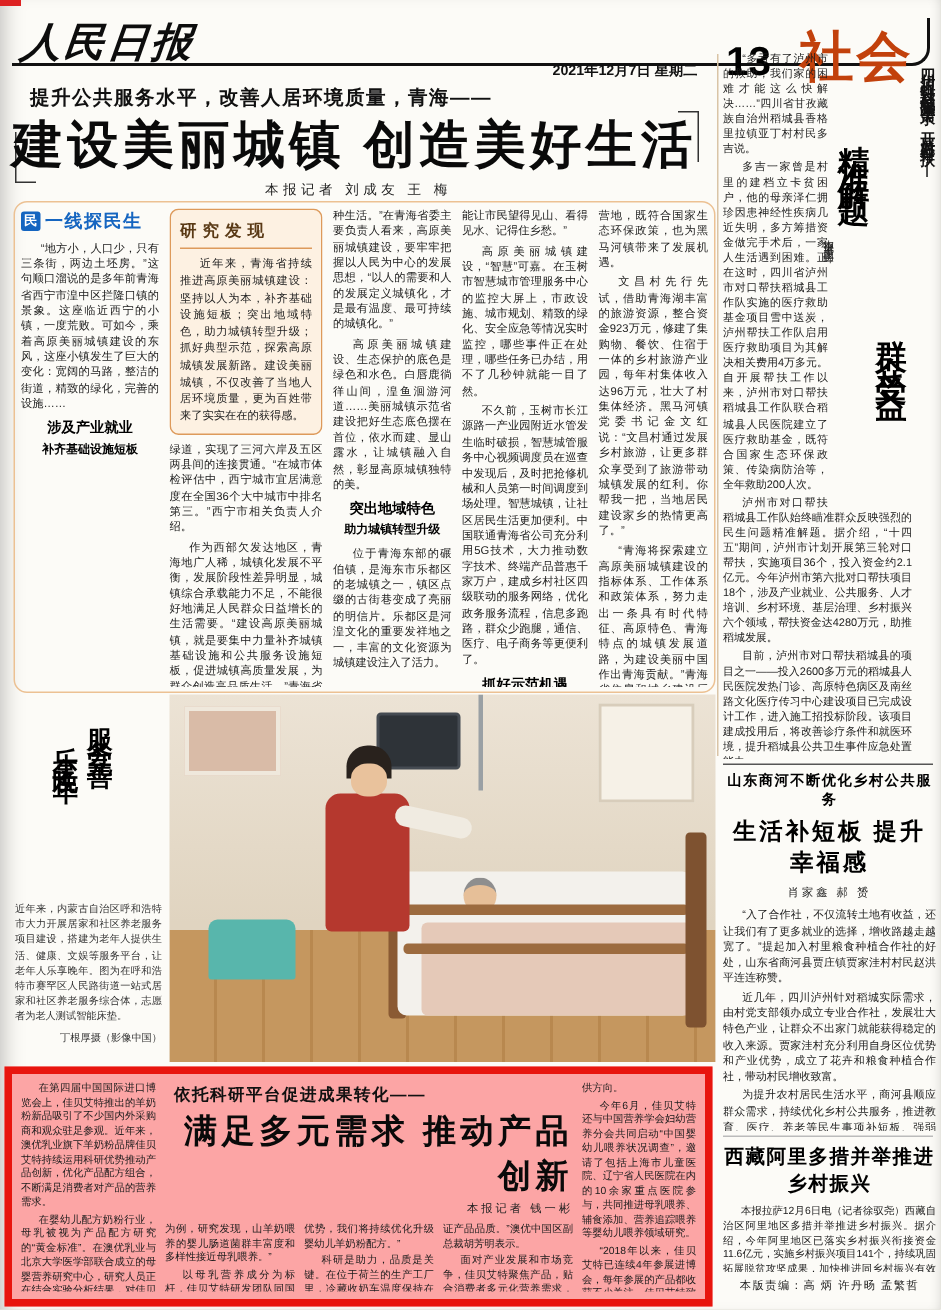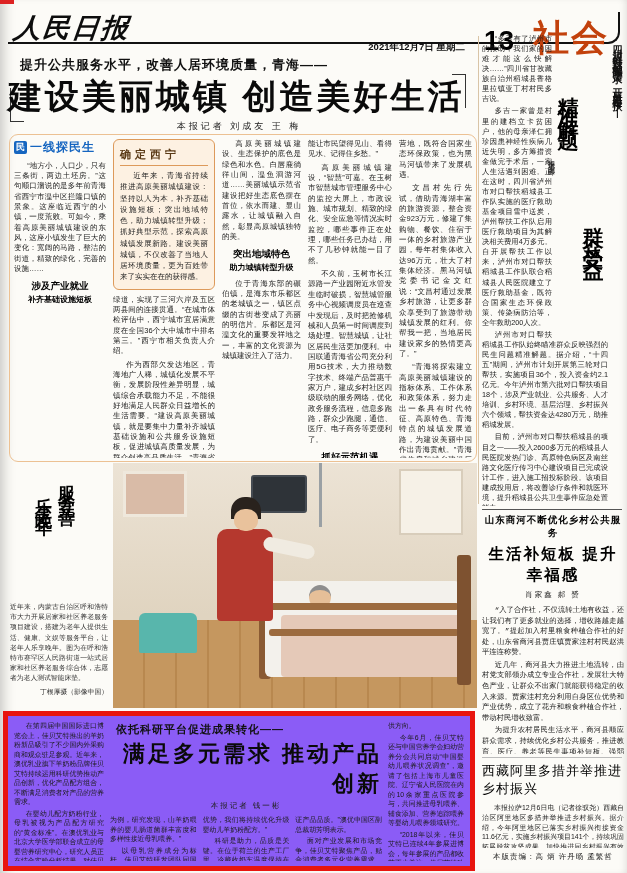--- a/index.html
+++ b/index.html
@@ -86,41 +86,41 @@
   .ph-elder-head { position:absolute; left:196px; top:122px; width:22px; height:24px; background:#e6bf98; border-radius:50%; border-top:5px solid #8e8e8e; }
   .ph-rail-head { position:absolute; left:146px; top:96px; width:12px; height:120px; background:#8a5a33; border-radius:3px; }
   .ph-rail-foot { position:absolute; left:344px; top:92px; width:14px; height:130px; background:#7e5230; border-radius:3px; }
   .ph-rail-side { position:absolute; left:156px; top:140px; width:190px; height:7px; background:#9c6b3f; border-radius:3px; box-shadow:0 26px 0 0 #9c6b3f; }
 
   
   .shanghe { position:absolute; left:482px; top:514px; width:142px; height:240px; overflow:hidden; }
   .sh-kicker { text-align:center; font-size:9.5px; font-weight:bold; letter-spacing:1px; margin-bottom:4px; color:#000; }
   .sh-head { text-align:center; font-size:15.5px; font-weight:900; letter-spacing:2px; color:#000; margin-bottom:4px; }
   .sh-byline { text-align:center; font-size:7.5px; letter-spacing:2px; color:#222; margin-bottom:5px; }
-  .sh-body { font-size:7.3px; line-height:1.45; text-align:justify; color:#1b1b1b;font-family:Liberation Mono, monospace; }
+  .sh-body { font-size:7.3px; line-height:1.45; text-align:justify; color:#1b1b1b; }
   .sh-body p { margin:0 0 2px; text-indent:1.75em; }
 
   
   .ali { position:absolute; left:482px; top:762px; width:142px; height:86px; overflow:hidden; }
-  .ali-head { font-size:13px; font-weight:400; letter-spacing:1px; color:#000; margin-bottom:5px; }
+  .ali-head { text-align:center; font-size:13px; font-weight:700; letter-spacing:1px; color:#000; margin-bottom:5px; }
   .ali-body { font-size:6.9px; line-height:1.42; text-align:justify; color:#1b1b1b; }
   .ali-body p { margin:0 0 2px; text-indent:1.75em; }
   .editors { position:absolute; left:482px; top:852px; width:142px; text-align:center; font-size:7.5px; color:#222; letter-spacing:1px; }
 
   
-  .redbox { position:absolute; left:3px; top:711px; width:472px; height:160px; border:5px solid #e8150e; background:#8b5cf6; }
+  .redbox { position:absolute; left:3px; top:711px; width:472px; height:160px; border:5px solid #e8150e; background:#fca5a5; }
   .rb-inner { position:relative; width:100%; height:100%; padding:5px 6px; display:flex; gap:6px; overflow:hidden; }
   .rb-col { font-size:6.9px; line-height:1.38; text-align:justify; color:#1b1b1b; overflow:hidden; }
   .rb-col p { margin:0 0 2px; text-indent:1.7em; }
   .rb-col p.noind { text-indent:0; }
   .rb-c1 { width:90px; } .rb-c5 { width:76px; }
   .rb-mid { flex:1; display:flex; flex-direction:column; }
   .rb-kicker { font-size:11px; font-weight:bold; color:#111; margin:1px 0 2px 6px; letter-spacing:1px; }
   .rb-head { text-align:right; font-size:22px; font-weight:900; letter-spacing:3px; color:#0a0a0a; }
-  .rb-byline { text-align:center; font-size:7.5px; color:#222; letter-spacing:2px; margin:2px 0 4px; }
+  .rb-byline { text-align:right; font-size:7.5px; color:#222; letter-spacing:2px; margin:2px 0 4px; }
   .rb-cols { display:flex; gap:6px; flex:1; overflow:hidden; }
   .rb-cols .rb-col { flex:1; }
 </style>
 </head>
 <body>
 
 <div id="page">
 
   <div class="corner-mark"></div>
   <div class="hdr-rule"></div>
@@ -146,27 +146,28 @@
       </div>
       <p>“地方小，人口少，只有三条街，两边土坯房。”这句顺口溜说的是多年前青海省西宁市湟中区拦隆口镇的景象。这座临近西宁的小镇，一度荒败。可如今，乘着高原美丽城镇建设的东风，这座小镇发生了巨大的变化：宽阔的马路，整洁的街道，精致的绿化，完善的设施……</p>
       <div class="subhd">
         <div>涉及产业就业</div>
         <div class="s2">补齐基础设施短板</div>
       </div>
 
     </div>
     <div class="mcol c2">
       <div class="corebox">
-        <div class="corebox-title">确定西宁</div>
+        <div class="corebox-title">研究发现</div>
         <div class="corebox-text">近年来，青海省持续推进高原美丽城镇建设：坚持以人为本，补齐基础设施短板；突出地域特色，助力城镇转型升级；抓好典型示范，探索高原城镇发展新路。建设美丽城镇，不仅改善了当地人居环境质量，更为百姓带来了实实在在的获得感。</div>
       </div>
       <p class="noind">绿道，实现了三河六岸及五区两县间的连接贯通。“在城市体检评估中，西宁城市宜居满意度在全国36个大中城市中排名第三。”西宁市相关负责人介绍。</p>
       <p>作为西部欠发达地区，青海地广人稀，城镇化发展不平衡，发展阶段性差异明显，城镇综合承载能力不足，不能很好地满足人民群众日益增长的生活需要。“建设高原美丽城镇，就是要集中力量补齐城镇基础设施和公共服务设施短板，促进城镇高质量发展，为群众创造高品质生活。”青海省住房和城乡建设厅相关负责人说。</p>
     </div>
     <div class="mcol c3">
+      <p class="noind">种生活。”在青海省委主要负责人看来，高原美丽城镇建设，要牢牢把握以人民为中心的发展思想，“以人的需要和人的发展定义城镇化，才是最有温度、最可持续的城镇化。”</p>
       <p>高原美丽城镇建设、生态保护的底色是绿色和水色。白唇鹿徜徉山间，湟鱼洄游河道……美丽城镇示范省建设把好生态底色摆在首位，依水而建、显山露水，让城镇融入自然，彰显高原城镇独特的美。</p>
       <div class="subhd">
         <div>突出地域特色</div>
         <div class="s2">助力城镇转型升级</div>
       </div>
       <p>位于青海东部的碾伯镇，是海东市乐都区的老城镇之一，镇区点缀的古街巷变成了亮丽的明信片。乐都区是河湟文化的重要发祥地之一，丰富的文化资源为城镇建设注入了活力。</p>
     </div>
     <div class="mcol c4">
       <p class="noind">能让市民望得见山、看得见水、记得住乡愁。”</p>
       <p>高原美丽城镇建设，“智慧”可嘉。在玉树市智慧城市管理服务中心的监控大屏上，市政设施、城市规划、精致的绿化、安全应急等情况实时监控，哪些事件正在处理，哪些任务已办结，用不了几秒钟就能一目了然。</p>
@@ -230,21 +231,21 @@
     <div class="ph-caregiver-hair"></div>
     <div class="ph-caregiver-face"></div>
   </div>
 
   <div class="shanghe">
     <div class="sh-kicker">山东商河不断优化乡村公共服务</div>
     <div class="sh-head">生活补短板 提升幸福感</div>
     <div class="sh-byline">肖家鑫 郝 赟</div>
     <div class="sh-body">
       <p>“入了合作社，不仅流转土地有收益，还让我们有了更多就业的选择，增收路越走越宽了。”提起加入村里粮食种植合作社的好处，山东省商河县贾庄镇贾家洼村村民赵洪平连连称赞。</p>
-      <p>近几年，商河县大力推进土地流转，由村党支部领办成立专业合作社，发展壮大特色产业，让群众不出家门就能获得稳定的收入来源。贾家洼村充分利用自身区位优势和产业优势，成立了花卉和粮食种植合作社，带动村民增收致富。</p>
+      <p>近几年，四川泸州针对稻城实际需求，由村党支部领办成立专业合作社，发展壮大特色产业，让群众不出家门就能获得稳定的收入来源。贾家洼村充分利用自身区位优势和产业优势，成立了花卉和粮食种植合作社，带动村民增收致富。</p>
       <p>为提升农村居民生活水平，商河县顺应群众需求，持续优化乡村公共服务，推进教育、医疗、养老等民生事项补短板、强弱项，乡村学校办学条件不断改善，村卫生室实现标准化全覆盖，群众在家门口就能享受到便捷的公共服务。</p>
 
     </div>
   </div>
 
   <div class="hrule2"></div>
 
   <div class="ali">
     <div class="ali-head">西藏阿里多措并举推进乡村振兴</div>
     <div class="ali-body">

